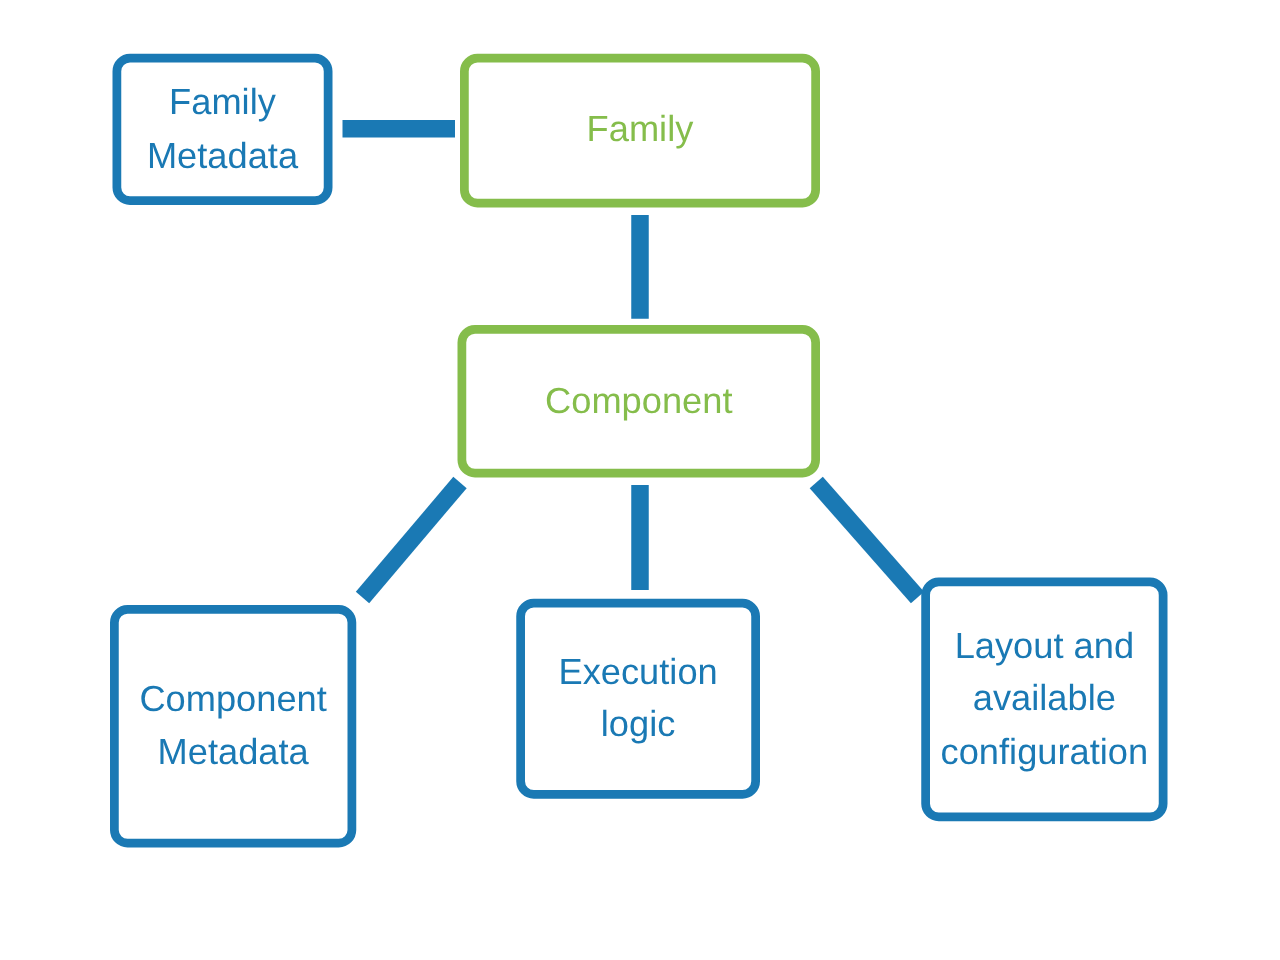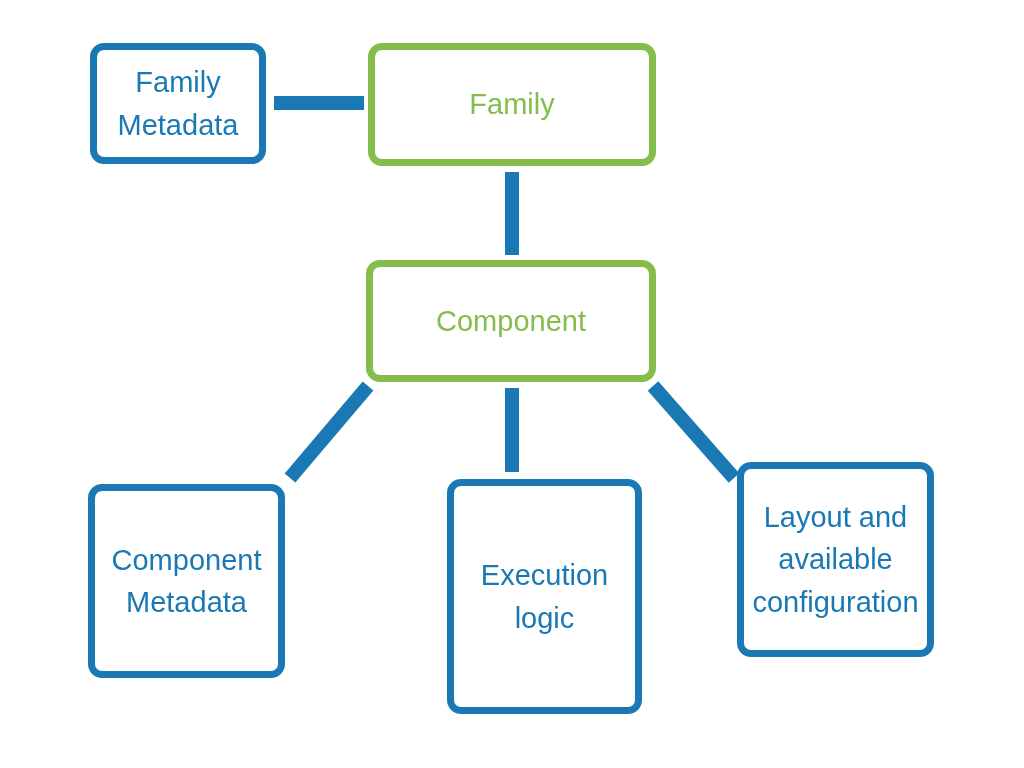--- a/index.html
+++ b/index.html
@@ -46,21 +46,21 @@
     font-size: 29px;
     line-height: 1.45;
   }
   .node.blue  { border: 7px solid var(--node-blue);  color: var(--node-blue); }
   .node.green { border: 7px solid var(--node-green); color: var(--node-green); }
 
   .n-family-metadata    { left: 90px;  top: 43px;  width: 176px; height: 121px; }
   .n-family             { left: 368px; top: 43px;  width: 288px; height: 123px; }
   .n-component          { left: 366px; top: 260px; width: 290px; height: 122px; }
   .n-component-metadata { left: 88px;  top: 484px; width: 197px; height: 194px; }
-  .n-execution-logic    { left: 413px; top: 479px; width: 195px; height: 235px; margin-left: 34px; }
+  .n-execution-logic    { left: 413px; top: 479px; width: 195px; height: 160px; }
   .n-layout-config      { left: 737px; top: 462px; width: 197px; height: 195px; }
 </style>
 </head>
 <body>
 
 <div class="canvas">
 
   <svg class="edges" viewBox="0 0 1024 768" xmlns="http://www.w3.org/2000/svg">
     <line x1="274" y1="103" x2="364" y2="103"></line>
     <line x1="512" y1="172" x2="512" y2="255"></line>

